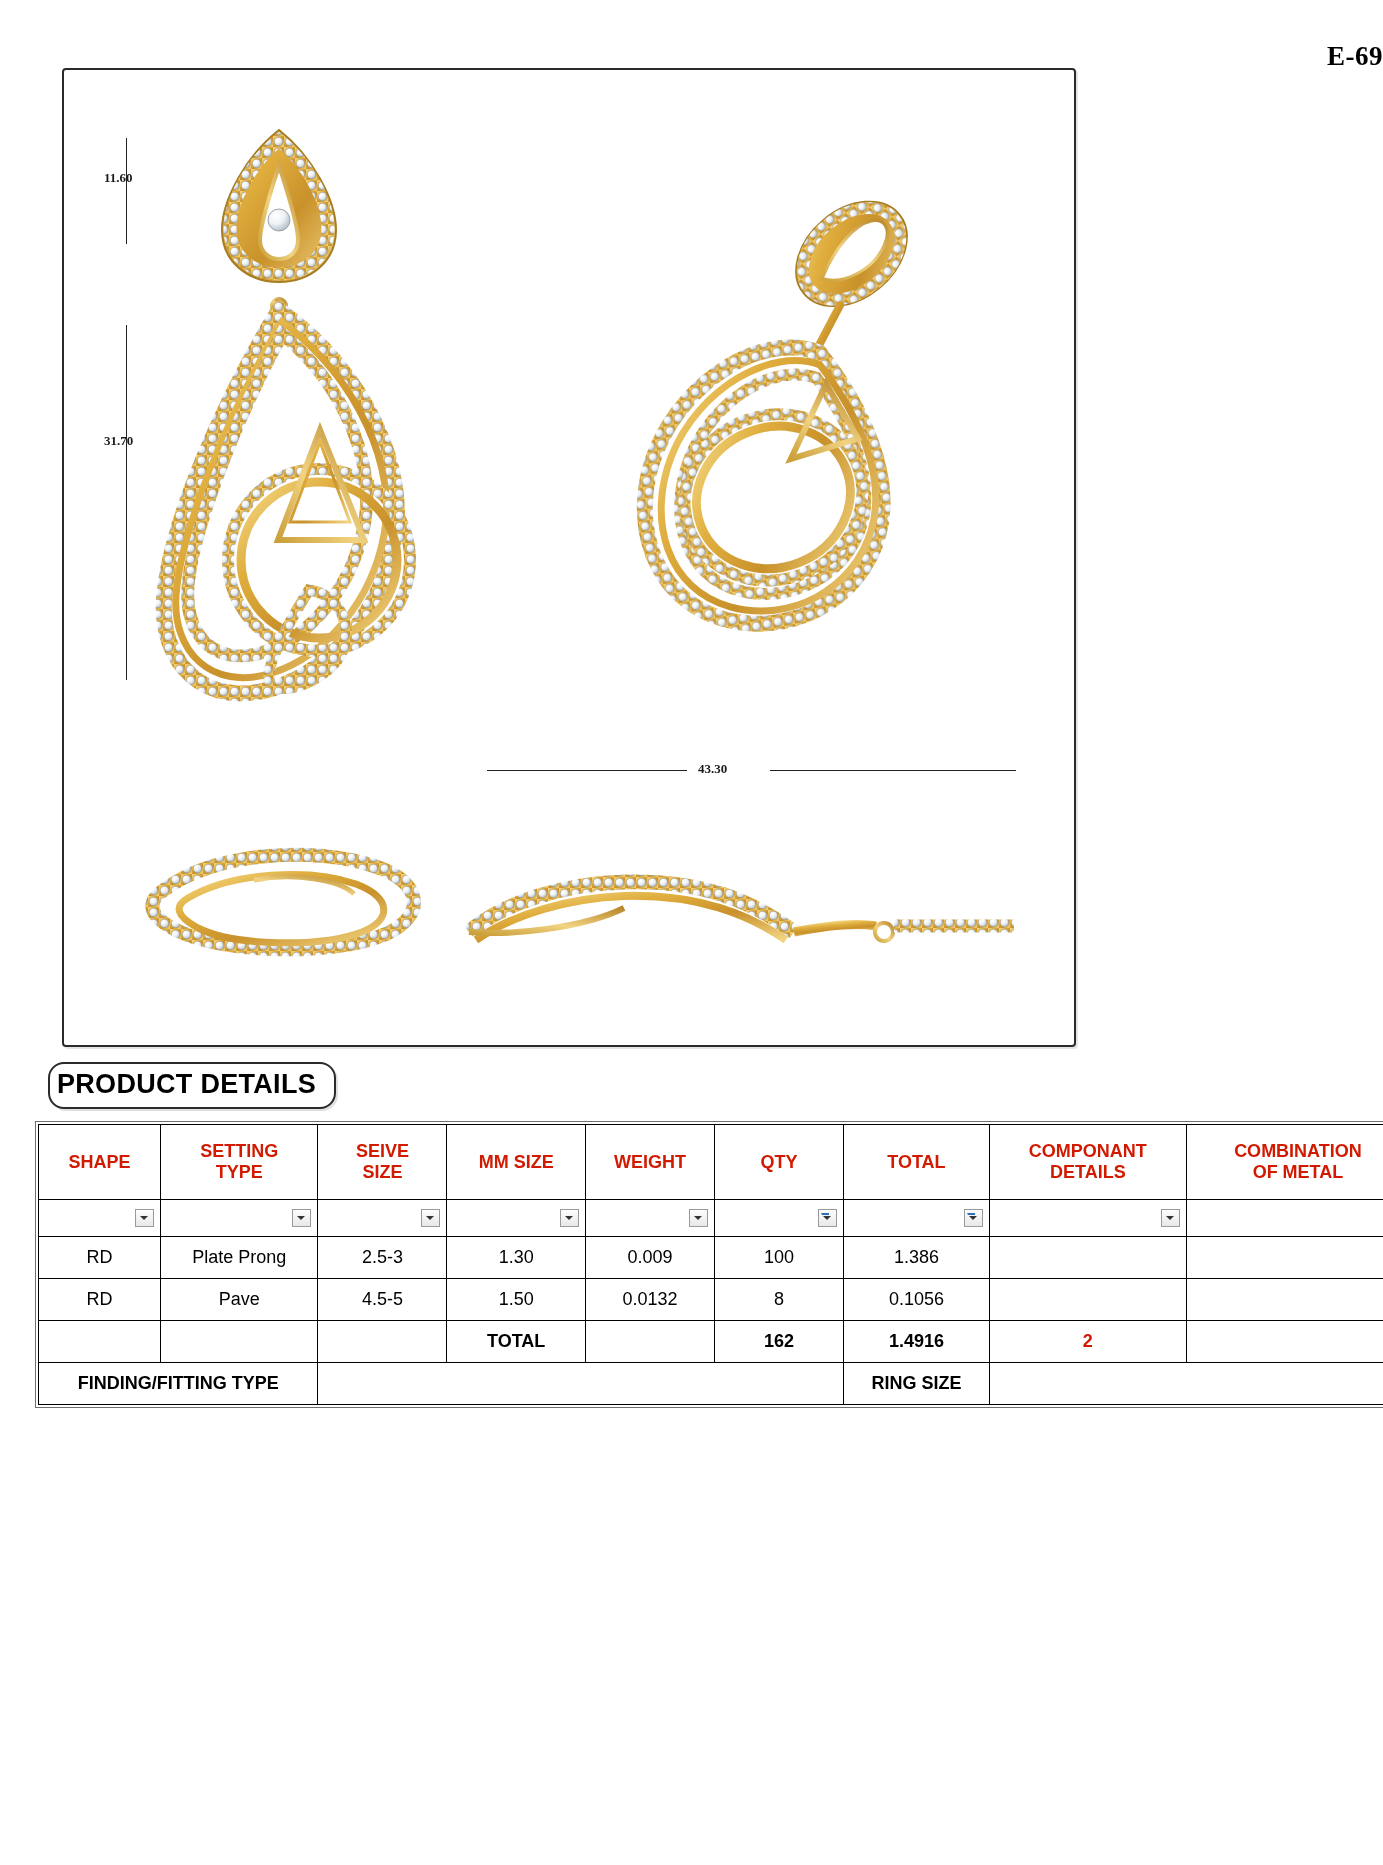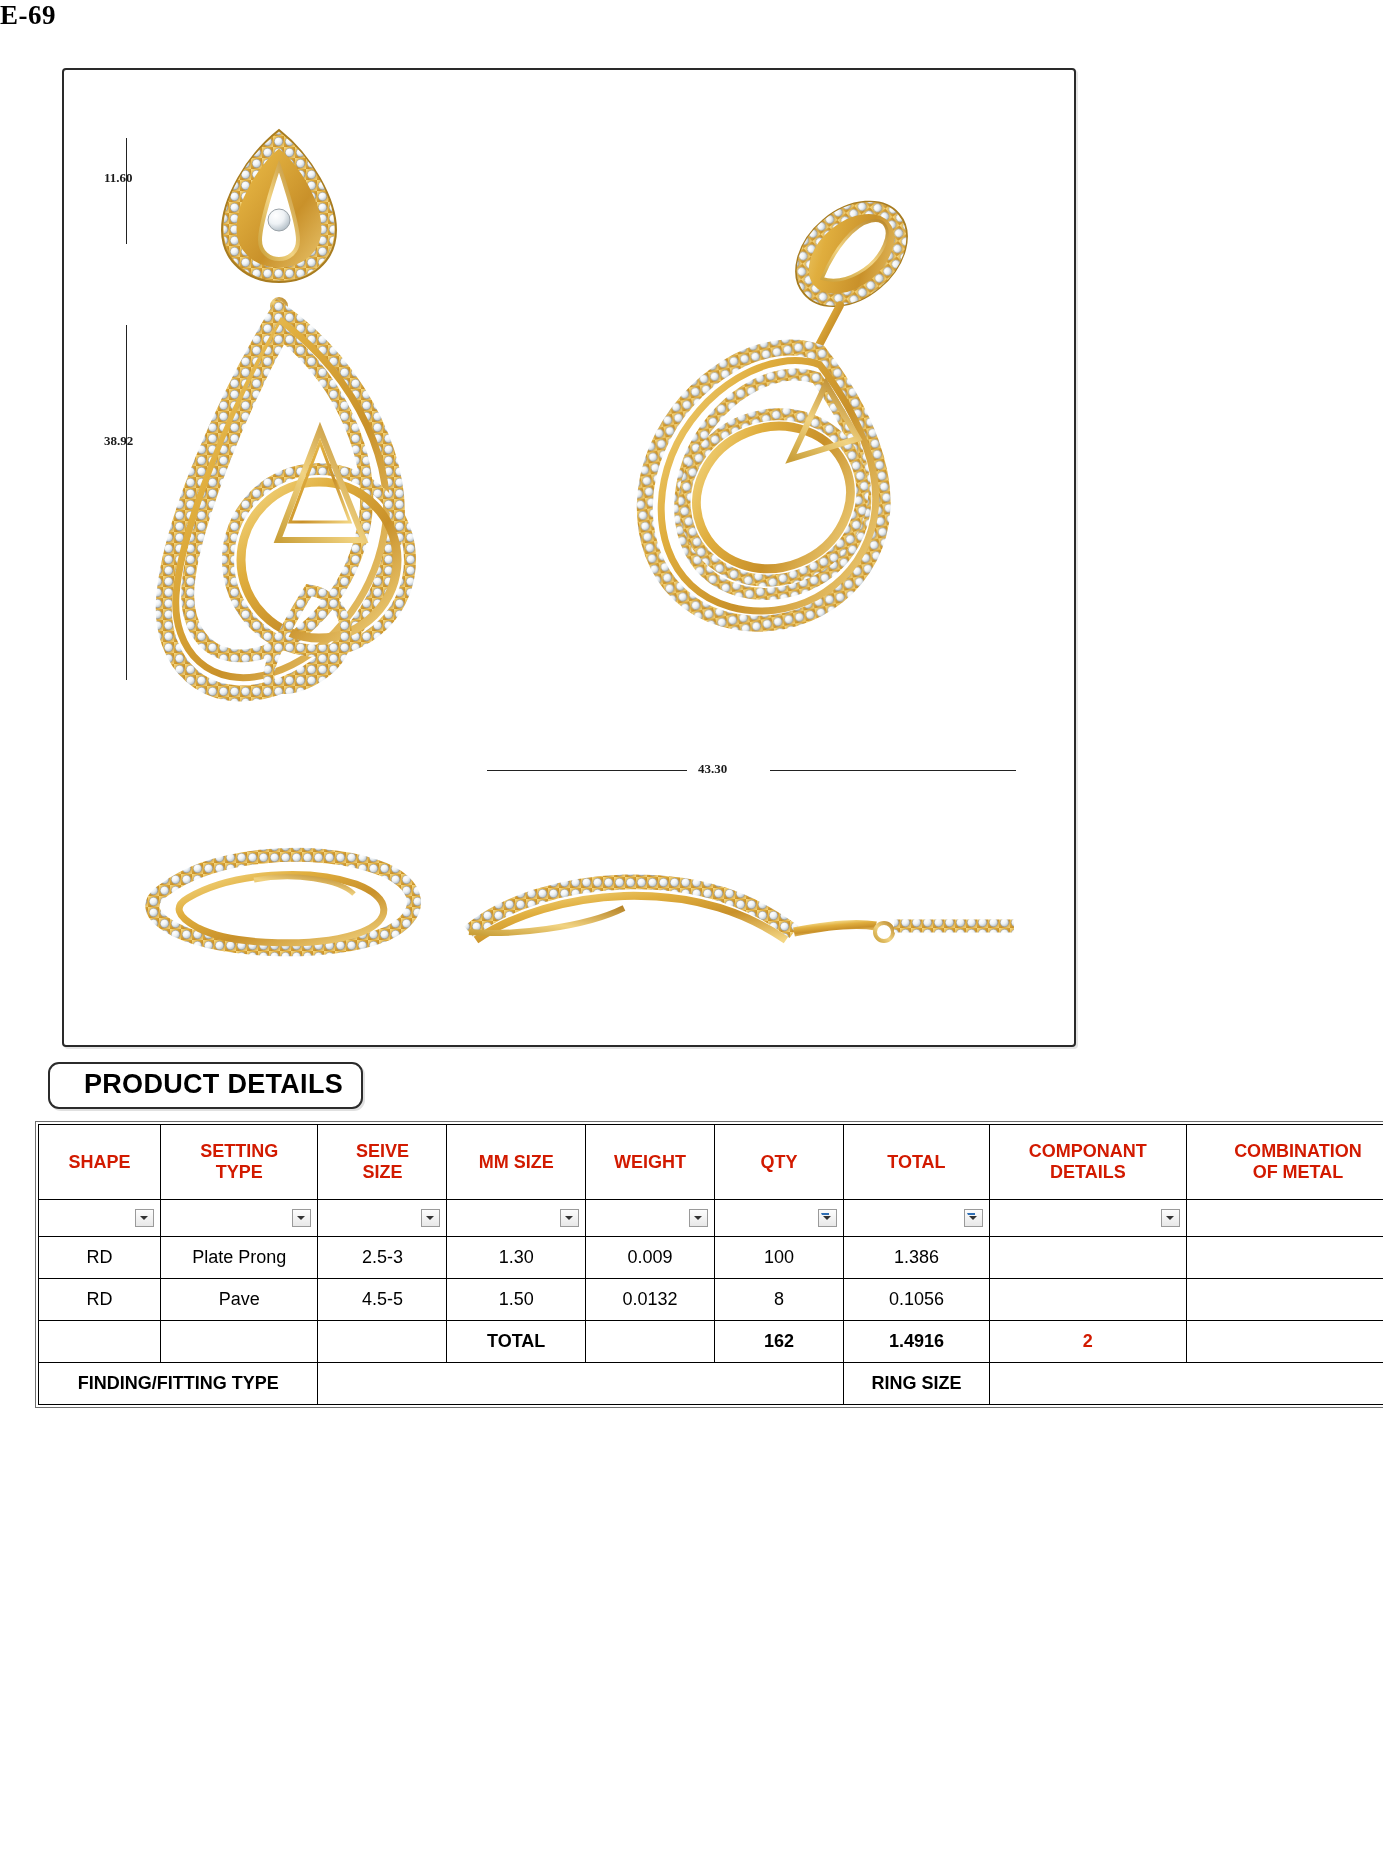--- a/index.html
+++ b/index.html
@@ -11,27 +11,28 @@
     width: 1383px;
     height: 1865px;
     font-family: "Liberation Sans", sans-serif;
     color: #000;
     position: relative;
     overflow: hidden;
   }
 
   
   .title {
-    text-align: left;
+    text-align: right;
     font-family: "Liberation Serif", serif;
     font-weight: bold;
     font-size: 27px;
     letter-spacing: 0.5px;
     padding-top: 0;
     padding-bottom: 6px;
+    margin-top: 41px;
   }
 
   
   .image-frame {
     position: absolute;
     left: 62px;
     top: 68px;
     width: 1010px;
     height: 975px;
     border: 2px solid #2a2a2a;
@@ -64,22 +65,22 @@
     height: 0;
     border-top: 1.6px solid #222;
   }
 
   
   .pd-badge {
     position: absolute;
     left: 48px;
     top: 1062px;
     border: 2px solid #2b2b2b;
-    border-radius: 11px;
-    padding: 5px 18px 7px 34px;
+    border-radius: 16px;
+    padding: 5px 18px 7px 7px;
     background: #fff;
     box-shadow: 2px 2px 0 rgba(0,0,0,0.12);
   }
   .pd-badge span {
     font-family: "Liberation Sans", sans-serif;
     font-weight: bold;
     font-size: 27px;
     letter-spacing: 0.3px;
   }
 
@@ -278,21 +279,21 @@
         <path d="M830 856 L950 856" stroke="url(#pavePat)" stroke-width="13"></path>
         <path d="M862 866 L862 950" stroke="url(#gold)" stroke-width="9" stroke-linecap="round"></path>
         <path d="M832 934 L892 934" stroke="url(#gold)" stroke-width="9" stroke-linecap="round"></path>
       </g>
     </svg>
 
     
     <div class="vline" style="left:62px; top:68px; height:106px;"></div>
     <div class="dim" style="left:40px; top:100px;">11.60</div>
     <div class="vline" style="left:62px; top:255px; height:355px;"></div>
-    <div class="dim" style="left:40px; top:363px;">38.92</div>
+    <div class="dim" style="left:40px; top:363px;">31.70</div>
 
     <div class="hline" style="left:423px; top:700px; width:200px;"></div>
     <div class="hline" style="left:706px; top:700px; width:246px;"></div>
     <div class="dim" style="left:634px; top:691px;">43.30</div>
   </div>
 </div>
 
 <div class="pd-badge">
   <span>PRODUCT DETAILS</span>
 </div>

